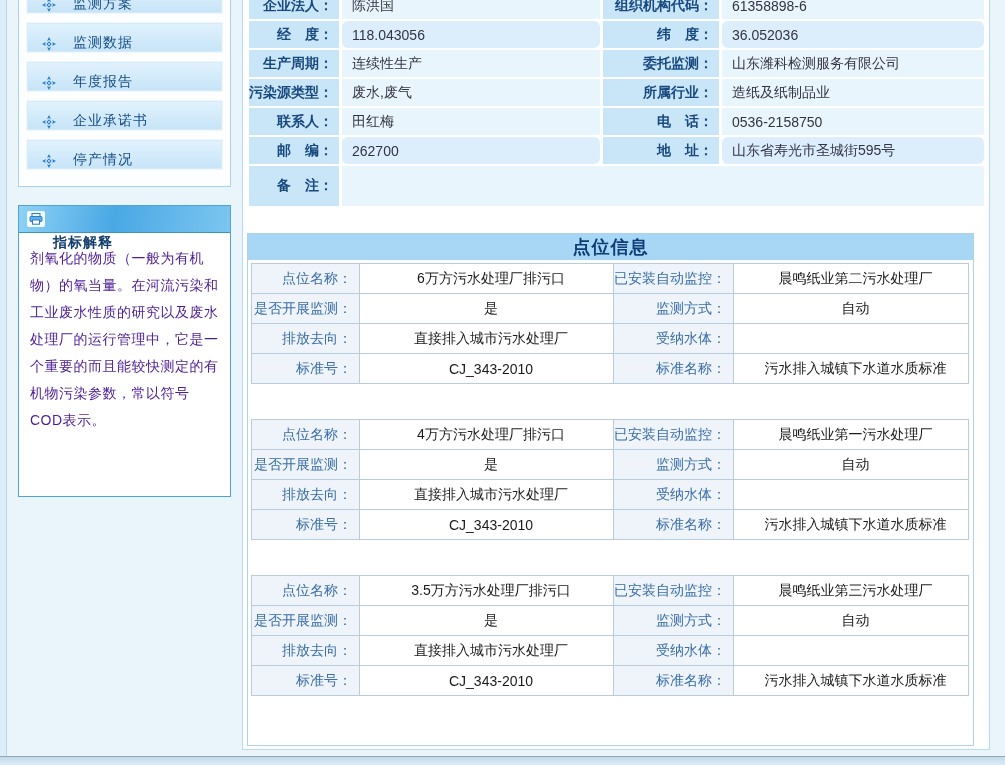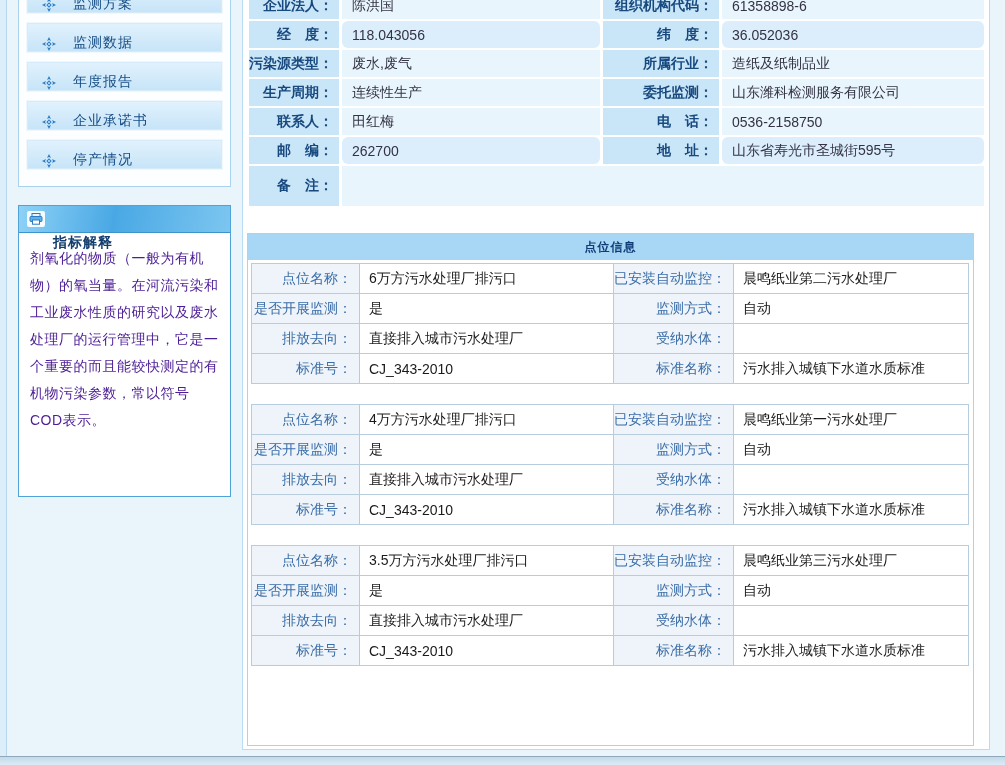--- a/index.html
+++ b/index.html
@@ -37,33 +37,33 @@
   .ent-table tr.odd td.val { background:#e9f5fd; }
   .ent-table tr.even td.val { background:#dceefb;border-radius:6px; }
   .ent-table td.c1 { width:90px; }
   .ent-table td.c2 { width:258px; }
   .ent-table td.c3 { width:116px; }
   .ent-table tr.remark td { height:40px; }
 
   
   .point-box { position:absolute; left:4px; top:244px; width:727px; height:513px; border:1px solid #aed2ea; background:#ffffff; }
   .point-header { height:26px; background:#a8d7f5; display:flex; align-items:center; justify-content:center; }
-  .point-title { font-weight:bold; color:#0f3c77; font-size:12px; letter-spacing:1px; }
+  .point-title { font-weight:bold; color:#0f3c77; font-size:18px; letter-spacing:1px; }
   .tabstrip { height:32px; padding:5px 0 0 4px; border-bottom:1px solid #9cc2de; display:flex; align-items:flex-end; background:#f6fbff; }
   .tab { height:26px; line-height:25px; padding:0 13px; margin-right:5px; font-size:14px; color:#1d1d1d; cursor:pointer;
          border:1px solid #8cb8dc; border-bottom:none; border-radius:4px 4px 0 0;
          background:linear-gradient(180deg,#f2f9fe 0%,#d8ecfb 100%); }
   .tab.active { background:#ffffff; font-weight:bold; margin-bottom:-1px; height:28px; }
   .point-content { padding:3px 4px 0 3px; }
 
-  .blk { width:718px; border-collapse:collapse; margin-bottom:20px; }
+  .blk { width:718px; border-collapse:collapse; margin-bottom:35px; }
   .blk td { border:1px solid #b7cddd; height:30px; font-size:14px; }
   .blk { border:1px solid #7d9cba; }
   .blk td.lbl { background:#eef4f9; color:#3a6da8; text-align:right; padding-right:7px; white-space:nowrap; }
-  .blk td.val { background:#ffffff; color:#1a1a1a; padding-left:9px; }
+  .blk td.val { background:#ffffff; color:#1a1a1a; padding-left:9px;text-align:center; }
   .blk td.c1 { width:108px; }
   .blk td.c2 { width:254px; }
   .blk td.c3 { width:104px; }
 </style>
 </head>
 <body>
 
 <div class="page">
 
   <div class="left-strip"></div>
@@ -140,30 +140,30 @@
           <td class="lbl c3">组织机构代码：</td>
           <td class="val">61358898-6</td>
         </tr>
         <tr class="even">
           <td class="lbl c1">经　度：</td>
           <td class="val c2">118.043056</td>
           <td class="lbl c3">纬　度：</td>
           <td class="val">36.052036</td>
         </tr>
         <tr class="odd">
+          <td class="lbl c1">生产周期：</td>
+          <td class="val c2">连续性生产</td>
+          <td class="lbl c3">委托监测：</td>
+          <td class="val">山东潍科检测服务有限公司</td>
+        </tr>
+        <tr class="odd">
           <td class="lbl c1">污染源类型：</td>
           <td class="val c2">废水,废气</td>
           <td class="lbl c3">所属行业：</td>
           <td class="val">造纸及纸制品业</td>
-        </tr>
-        <tr class="odd">
-          <td class="lbl c1">生产周期：</td>
-          <td class="val c2">连续性生产</td>
-          <td class="lbl c3">委托监测：</td>
-          <td class="val">山东潍科检测服务有限公司</td>
         </tr>
         <tr class="odd">
           <td class="lbl c1">联系人：</td>
           <td class="val c2">田红梅</td>
           <td class="lbl c3">电　话：</td>
           <td class="val">0536-2158750</td>
         </tr>
         <tr class="even">
           <td class="lbl c1">邮　编：</td>
           <td class="val c2">262700</td>

